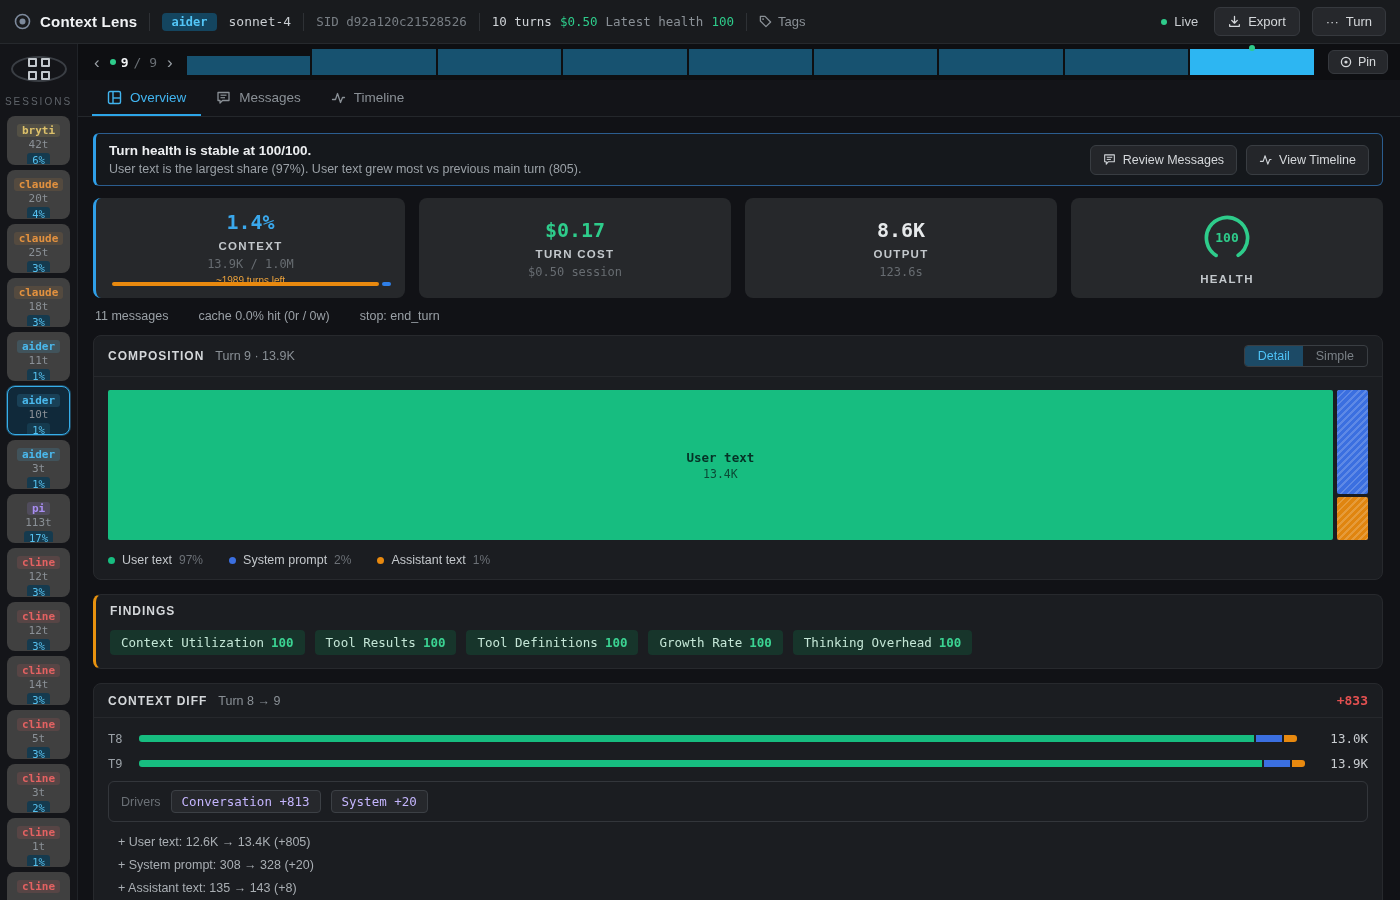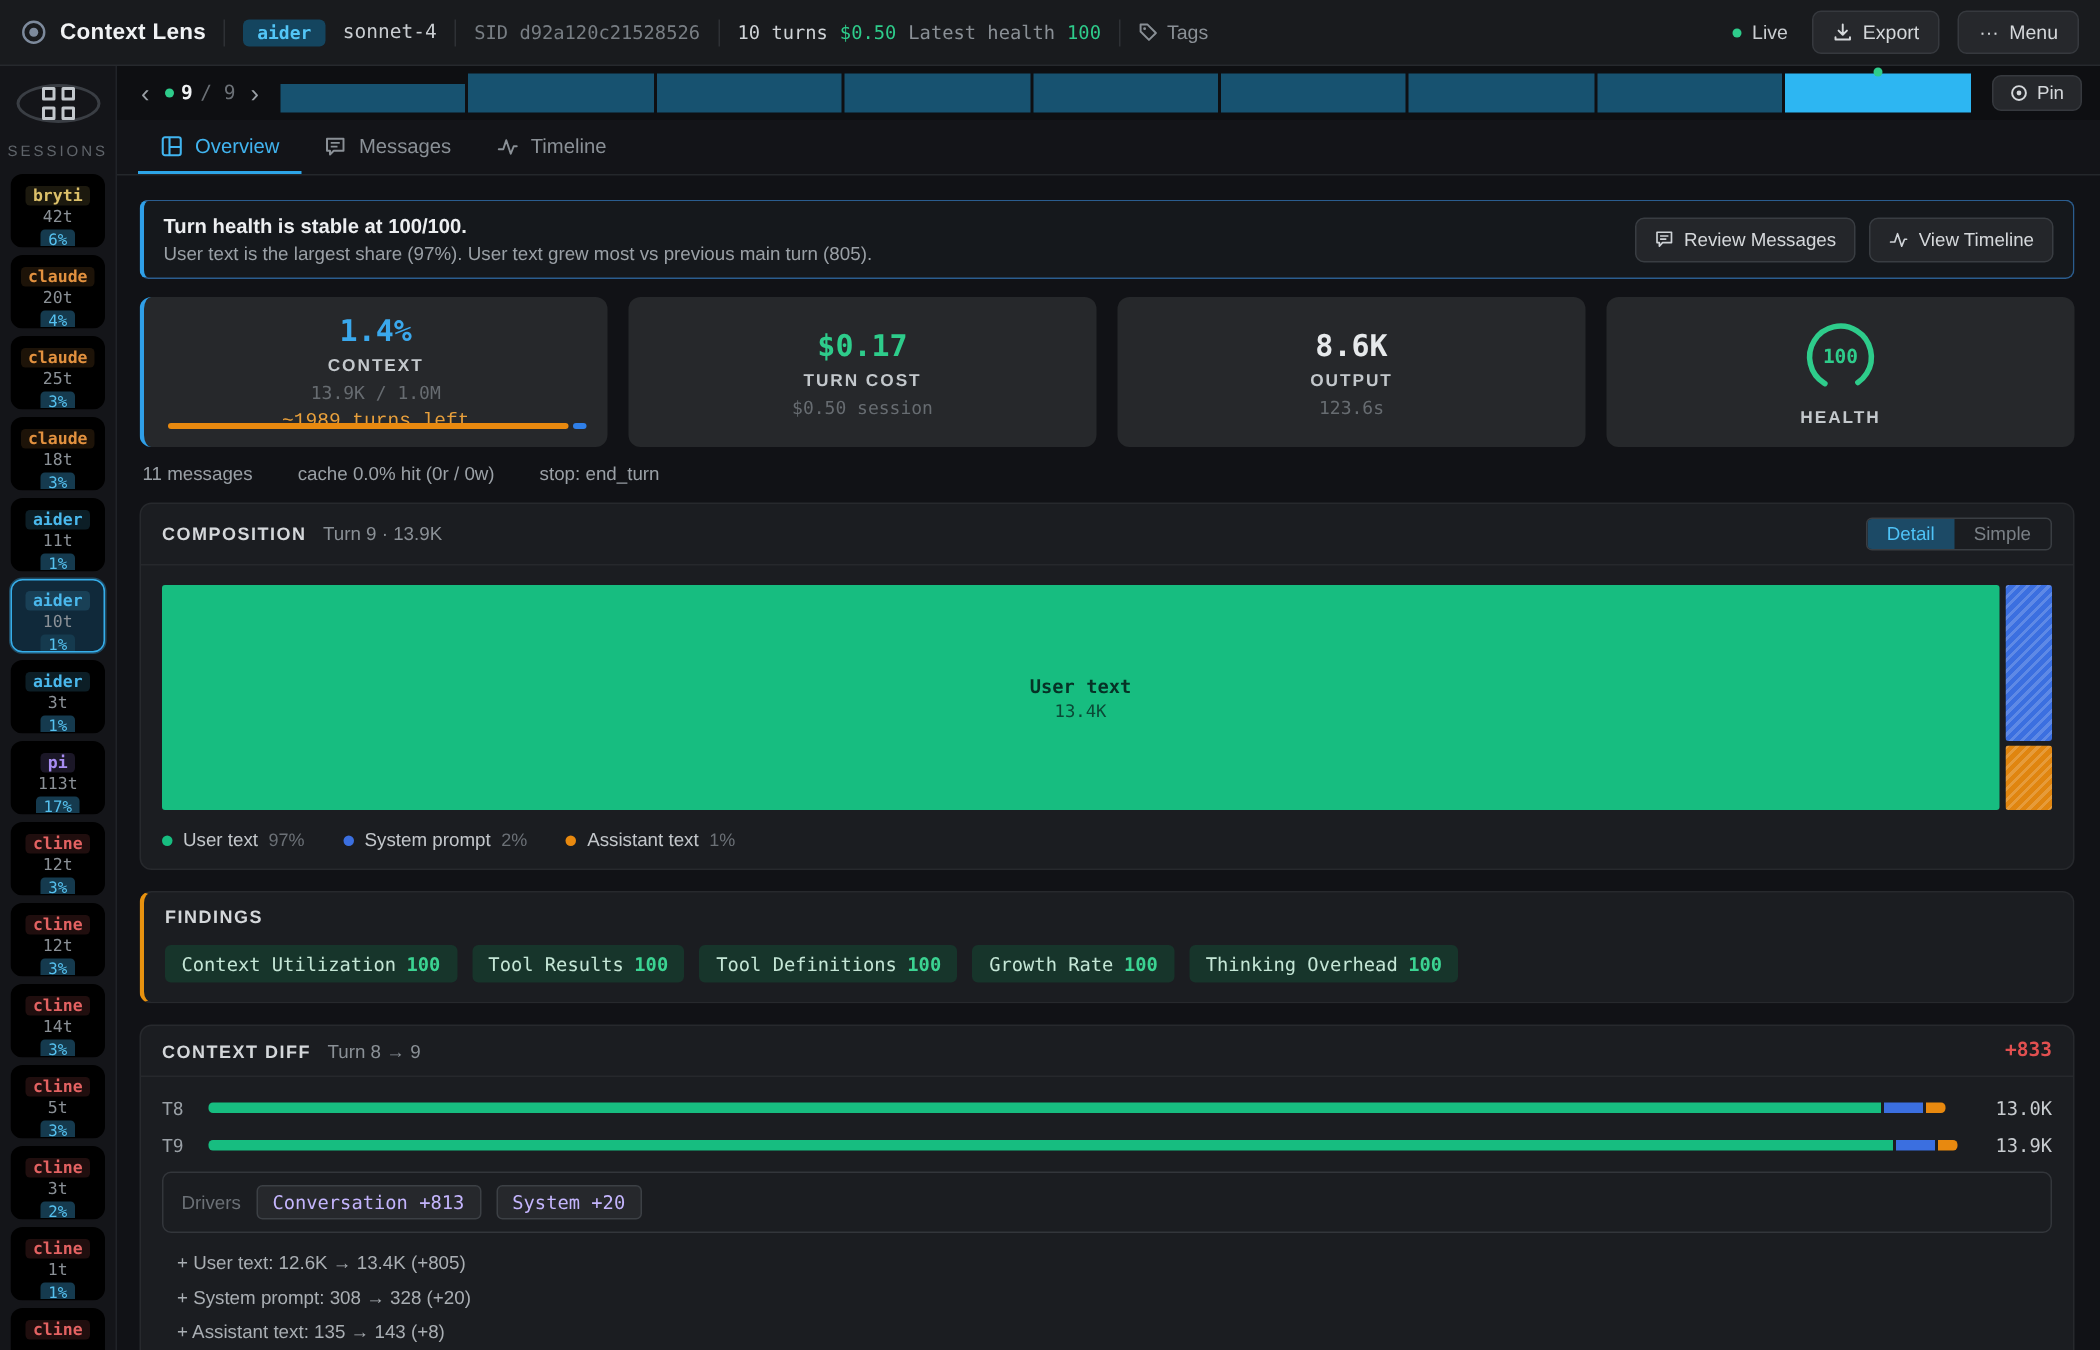--- a/index.html
+++ b/index.html
@@ -27,21 +27,21 @@
   .app-body { display:flex; height:856px; }
   .sidebar { width:78px; background:#141519; border-right:1px solid #202328; display:flex; flex-direction:column; align-items:center; padding-top:12px; overflow:hidden; flex:0 0 auto; }
   .main { flex:1; background:#111216; display:flex; flex-direction:column; overflow:hidden; }
 
   
   .side-logo { width:56px; height:56px; border:2px solid #3a3e44; border-radius:50%; display:flex; align-items:center; justify-content:center; }
   .side-logo .grid { display:grid; grid-template-columns:9px 9px; grid-template-rows:9px 9px; gap:4px; }
   .side-logo .grid i { border:2px solid #c3c8cd; border-radius:1px; }
   .side-label { font-size:10px; letter-spacing:2px; color:#5f646a; margin:14px 0 9px; }
   .s-list { display:flex; flex-direction:column; gap:5px; width:100%; padding:0 7px; }
-  .s-card { height:49px; background:#000000; border:1px solid transparent; border-radius:8px; text-align:center; padding-top:5px; cursor:pointer; overflow:hidden; }
+  .s-card { height:49px; background:#404040; border:1px solid transparent; border-radius:8px; text-align:center; padding-top:5px; cursor:pointer; overflow:hidden; }
   .s-card.selected { border-color:#36aeea; background:#10293a; box-shadow:0 0 0 1px rgba(54,174,234,.35); }
   .s-name { display:inline-block; font-family:"DejaVu Sans Mono","Liberation Mono",monospace; font-size:11px; font-weight:bold; line-height:13px; padding:0 5px; border-radius:3px; }
   .s-turns { font-family:"DejaVu Sans Mono","Liberation Mono",monospace; font-size:11px; color:#8a9096; line-height:13px; margin-top:1px; }
   .s-pct { display:inline-block; font-family:"DejaVu Sans Mono","Liberation Mono",monospace; font-size:10.5px; color:#56c1ef; background:#153a4e; border-radius:3px; padding:0 5px; line-height:14px; margin-top:2px; }
   .s-turns:empty,.s-pct:empty { display:none; }
 
   
   .turn-nav { height:36px; display:flex; align-items:center; padding:0 12px; background:#0e0f12; }
   .chev { color:#9aa0a6; font-size:17px; line-height:1; padding:0 4px; cursor:pointer; }
   .counter { display:flex; align-items:center; gap:5px; margin:0 6px; font-family:"DejaVu Sans Mono","Liberation Mono",monospace; }
@@ -74,21 +74,21 @@
   .alert-actions .btn { padding:7px 12px; font-size:12.5px; background:#24262a; border-color:#393d42; }
 
   
   .cards { display:grid; grid-template-columns:1fr 1fr 1fr 1fr; gap:14px; margin-top:12px; }
   .card { height:100px; background:#26282b; border-radius:8px; display:flex; flex-direction:column; align-items:center; justify-content:center; position:relative; }
   .card.accent { border-left:3px solid #2f9fe8; }
   .stat-value { font-family:"DejaVu Sans Mono","Liberation Mono",monospace; font-size:20px; font-weight:bold; }
   .v-blue { color:#3aa8ec; } .v-green { color:#2ecc8b; } .v-white { color:#e6e9eb; }
   .stat-label { font-size:11.5px; font-weight:bold; letter-spacing:1.3px; color:#c3c8cc; margin-top:6px; }
   .stat-detail { font-family:"DejaVu Sans Mono","Liberation Mono",monospace; font-size:12px; color:#676c71; margin-top:5px; }
-  .stat-warn { font-family:Liberation Mono, monospace; font-size:13px; color:#e8a03c; margin-top:4px; }
+  .stat-warn { font-family:Liberation Sans, sans-serif; font-size:10px; color:#e8a03c; margin-top:4px; }
   .ctx-bar { position:absolute; bottom:12px; left:16px; right:14px; height:4px; display:flex; gap:3px; }
   .ctx-bar .fill { flex:1; background:#e8890f; border-radius:2px; }
   .ctx-bar .tip { width:9px; background:#2f7fe8; border-radius:2px; }
   .gauge-num { font-family:"DejaVu Sans Mono","Liberation Mono",monospace; font-weight:bold; fill:#2ecc8b; font-size:12px; }
   .card.health .stat-label { margin-top:9px; }
 
   
   .meta { display:flex; gap:30px; margin:11px 2px 12px; font-size:12.5px; color:#9aa0a6; }
 
   
@@ -173,21 +173,21 @@
   <button class="btn">
     <span class="icon">
       <svg width="13" height="13" viewBox="0 0 14 14">
           <path d="M7 1.5v7M4 5.8 7 8.8l3-3M1.8 10.5v1.7h10.4v-1.7" fill="none" stroke="#d5d8db" stroke-width="1.4" stroke-linecap="round" stroke-linejoin="round"></path>
         </svg>
     </span>
     <span>Export</span>
   </button>
   <button class="btn">
     <span class="icon">···</span>
-    <span>Menu</span>
+    <span>Turn</span>
   </button>
 </div>
 
 <div class="app-body">
 
   <div class="sidebar">
     <div class="side-logo">
       <span class="grid">
           <i></i>
           <i></i>

